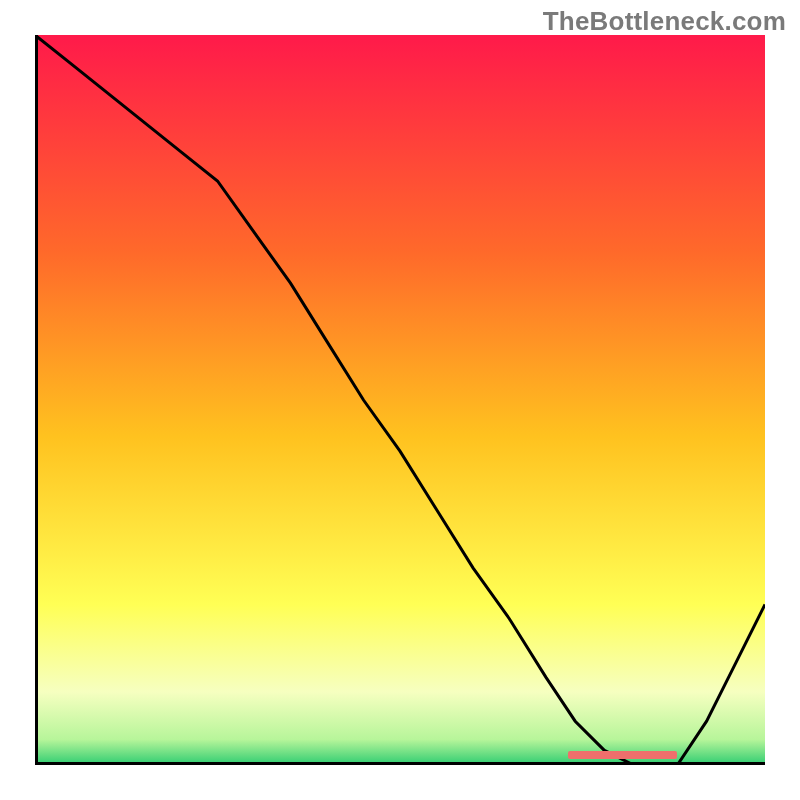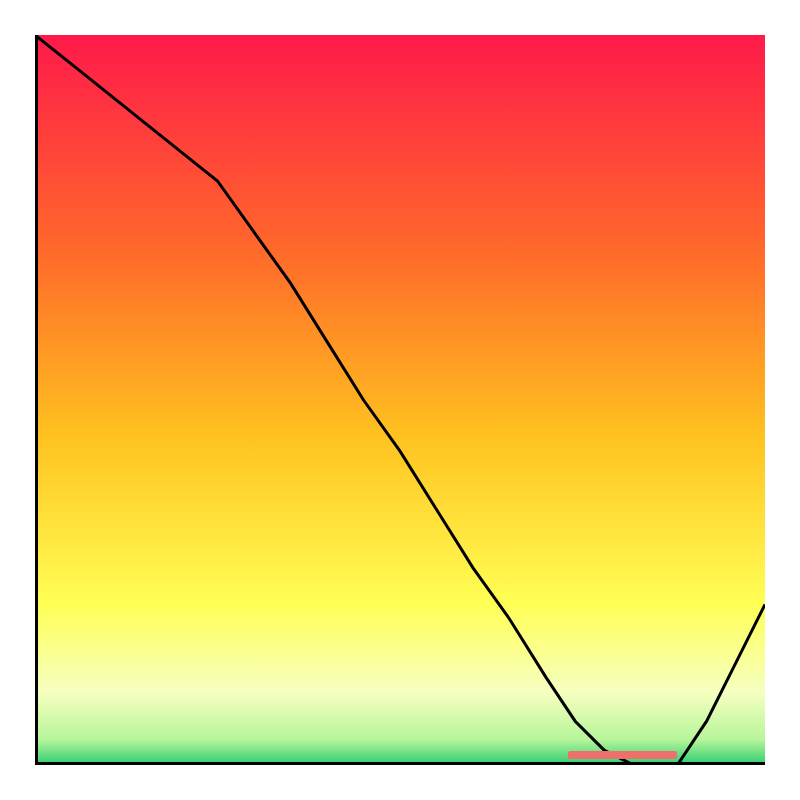--- a/index.html
+++ b/index.html
@@ -37,20 +37,21 @@
     position: absolute;
     height: 8px;
     background: #ef6f6c;
     border-radius: 2px;
   }
 </style>
 </head>
 <body>
 
 <div class="wrap">
+  <div class="watermark">TheBottleneck.com</div>
 
   <div class="plot">
     <svg id="plot-svg" width="730" height="730" viewBox="0 0 730 730">
       <defs>
         <linearGradient id="bg-grad" x1="0" y1="0" x2="0" y2="1">
             <stop offset="0%" stop-color="#ff1a4a"></stop>
             <stop offset="30%" stop-color="#ff6a2a"></stop>
             <stop offset="55.00000000000001%" stop-color="#ffc21f"></stop>
             <stop offset="78%" stop-color="#ffff55"></stop>
             <stop offset="90%" stop-color="#f6ffc0"></stop>

